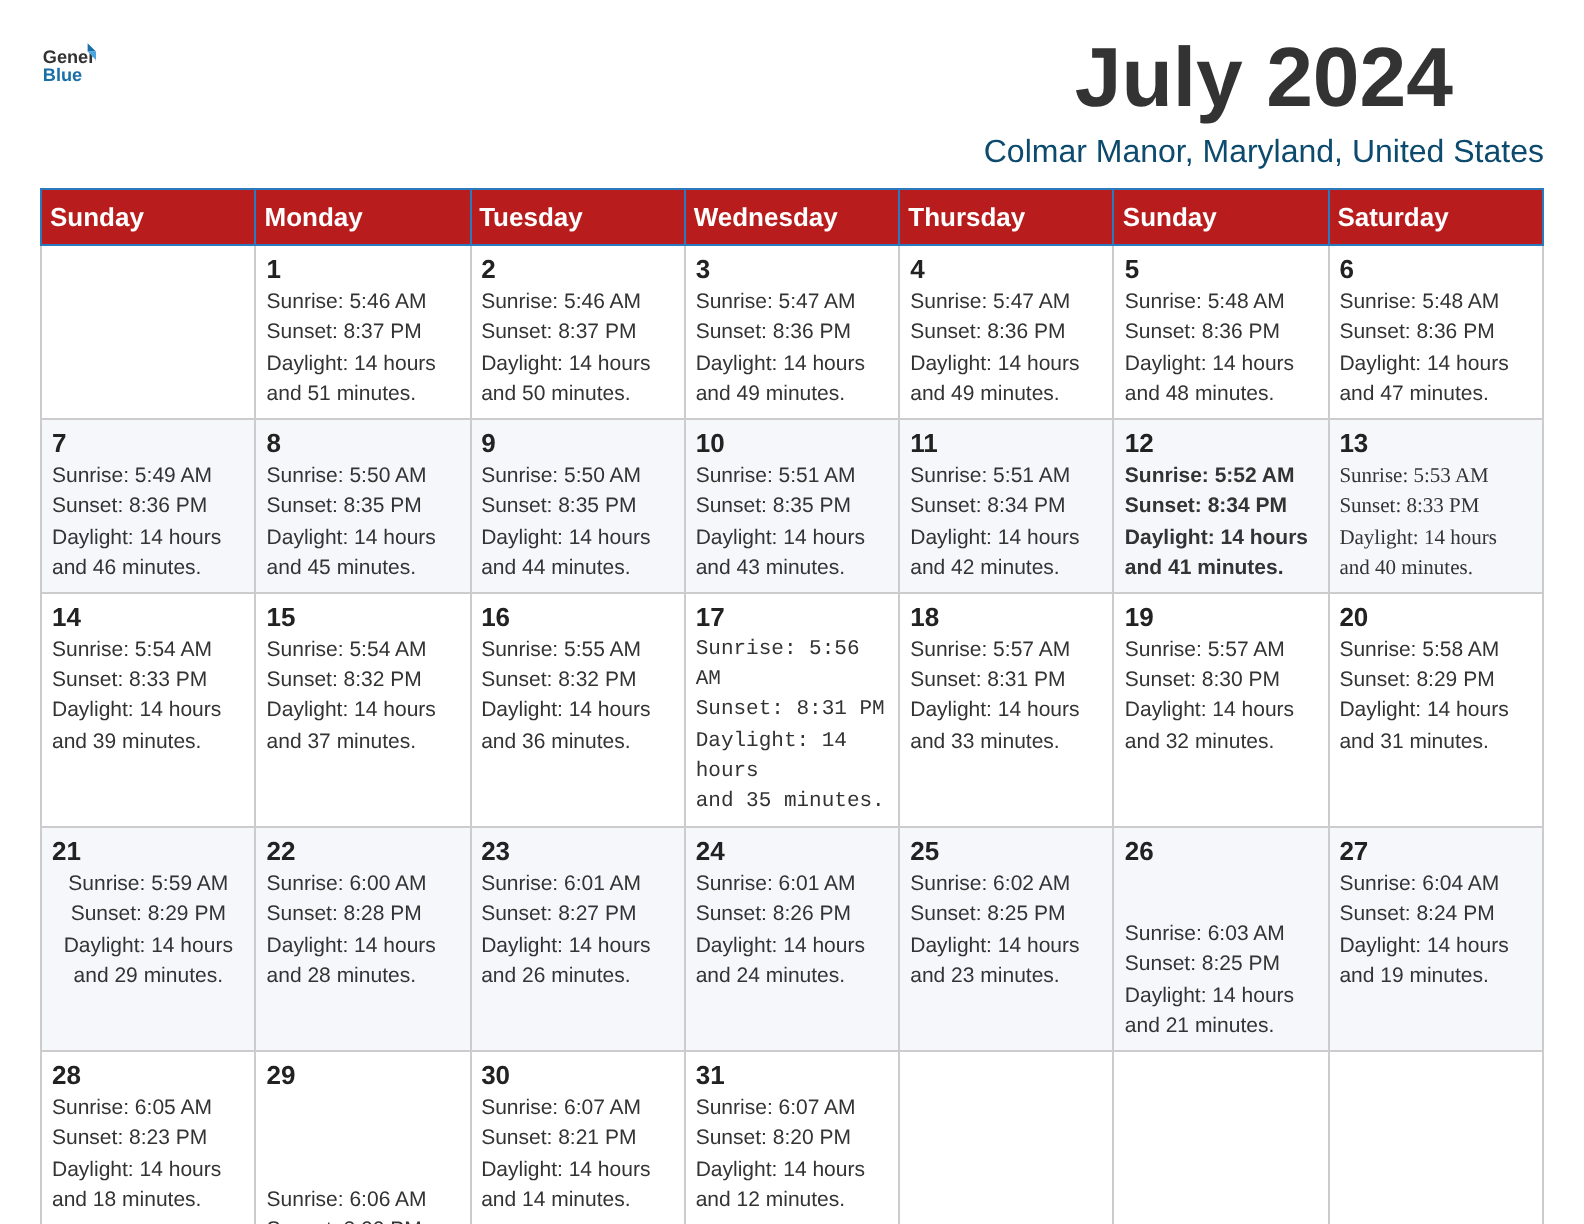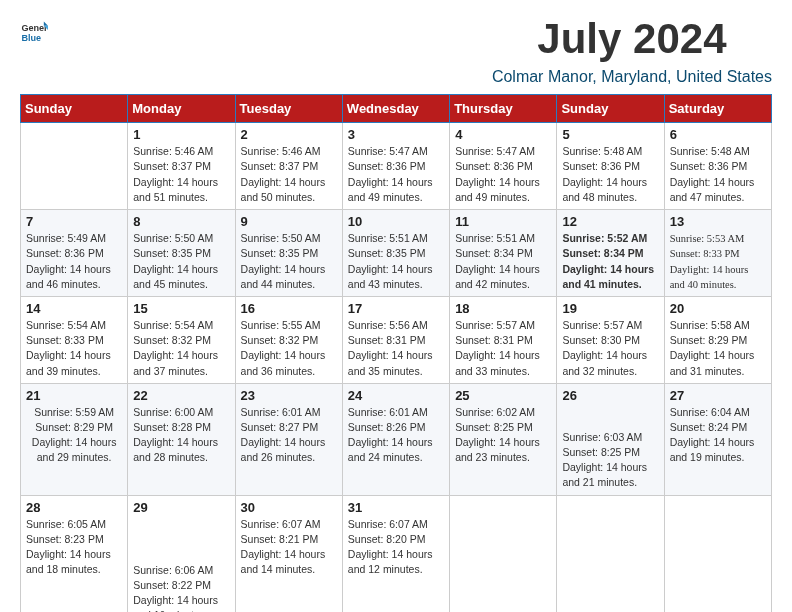--- a/index.html
+++ b/index.html
@@ -225,21 +225,21 @@
         </td>
         <td>
           <span class="day-number">16</span>
           <div class="day-info" style="white-space: pre-line;">Sunrise: 5:55 AM
 Sunset: 8:32 PM
 Daylight: 14 hours
 and 36 minutes.</div>
         </td>
         <td>
           <span class="day-number">17</span>
-          <div class="day-info" style="white-space: pre-line;">Sunrise: 5:56 AM
+          <div class="day-info" style="white-space: pre-line; font-family: Liberation Mono, monospace;">Sunrise: 5:56 AM
 Sunset: 8:31 PM
 Daylight: 14 hours
 and 35 minutes.</div>
         </td>
         <td>
           <span class="day-number">18</span>
           <div class="day-info" style="white-space: pre-line;">Sunrise: 5:57 AM
 Sunset: 8:31 PM
 Daylight: 14 hours
 and 33 minutes.</div>

